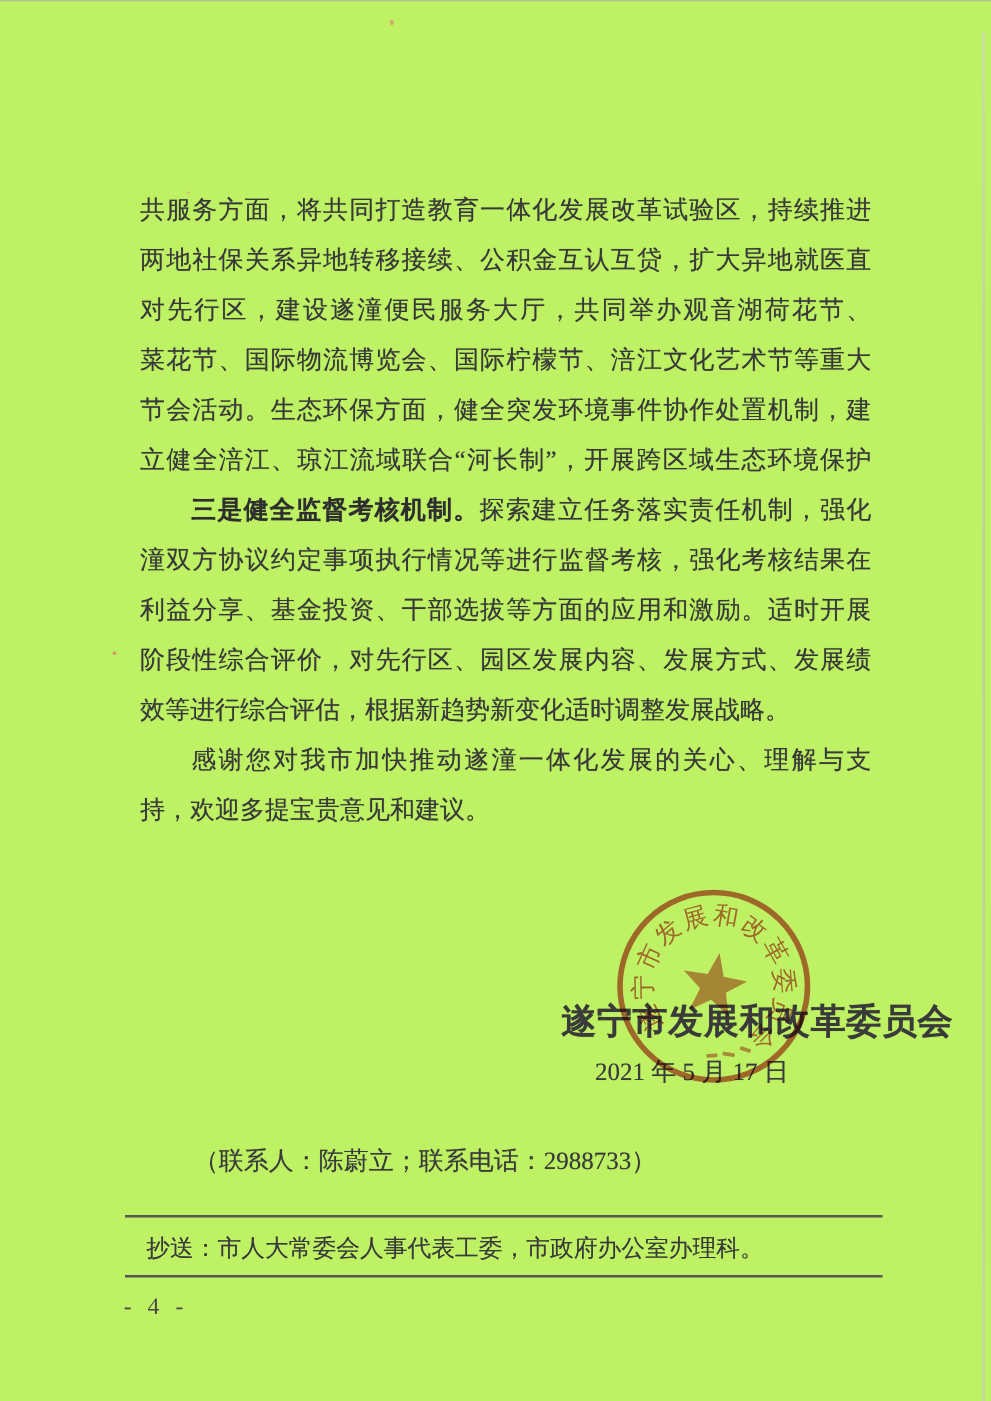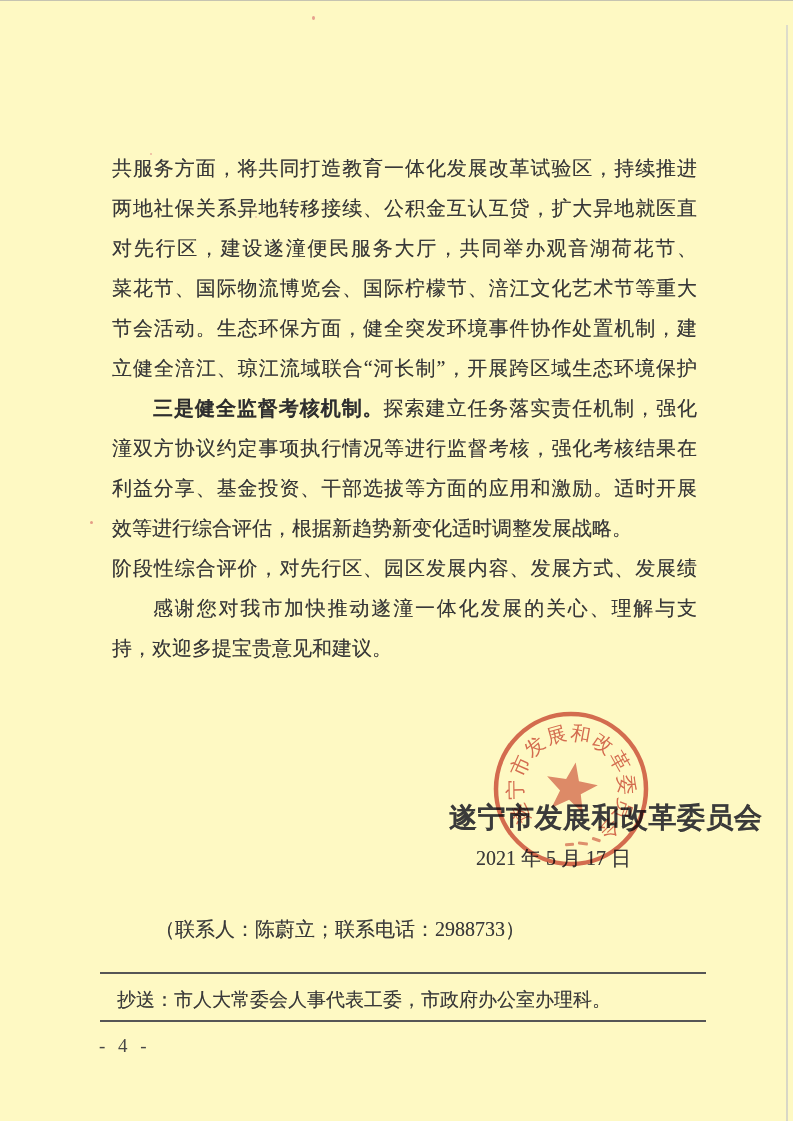--- a/index.html
+++ b/index.html
@@ -2,21 +2,21 @@
 <html><head>
 <meta charset="utf-8">
 <style>
   * { margin: 0; padding: 0; box-sizing: border-box; }
   html, body { background: #e8e8e6; }
   .page {
     position: relative;
     width: 793px;
     height: 1121px;
     margin: 0 auto;
-    background: #fef9c3;
+    background: #bef264;
     overflow: hidden;
     font-family: "Liberation Serif", "DejaVu Serif", serif;
     color: #383838;
   }
   
   .edge-top {
     position: absolute; top: 0; left: 0; width: 100%; height: 1px;
     background: #a8a8a8; opacity: .65;
   }
   .edge-right {
@@ -107,22 +107,22 @@
   <div class="body-text">
     <div class="line j">共服务方面，将共同打造教育一体化发展改革试验区，持续推进</div>
     <div class="line j">两地社保关系异地转移接续、公积金互认互贷，扩大异地就医直</div>
     <div class="line j">对先行区，建设遂潼便民服务大厅，共同举办观音湖荷花节、</div>
     <div class="line j">菜花节、国际物流博览会、国际柠檬节、涪江文化艺术节等重大</div>
     <div class="line j">节会活动。生态环保方面，健全突发环境事件协作处置机制，建</div>
     <div class="line j">立健全涪江、琼江流域联合“河长制”，开展跨区域生态环境保护</div>
     <div class="line j indent"><span class="bold-lead">三是健全监督考核机制。</span><span>探索建立任务落实责任机制，强化</span></div>
     <div class="line j">潼双方协议约定事项执行情况等进行监督考核，强化考核结果在</div>
     <div class="line j">利益分享、基金投资、干部选拔等方面的应用和激励。适时开展</div>
+    <div class="line j">阶段性综合评价，对先行区、园区发展内容、发展方式、发展绩</div>
     <div class="line">效等进行综合评估，根据新趋势新变化适时调整发展战略。</div>
-    <div class="line j">阶段性综合评价，对先行区、园区发展内容、发展方式、发展绩</div>
     <div class="line j indent">感谢您对我市加快推动遂潼一体化发展的关心、理解与支</div>
     <div class="line">持，欢迎多提宝贵意见和建议。</div>
   </div>
 
   <div class="signature">遂宁市发展和改革委员会</div>
   <div class="date-line">2021 年 5 月 17 日</div>
 
   <svg class="seal" viewBox="0 0 170 170" xmlns="http://www.w3.org/2000/svg">
     <g id="seal-group" opacity="0.85">
       <circle id="seal-ring" cx="85" cy="85" r="75" fill="none" stroke-width="4.5" stroke="#c9473d"></circle>

